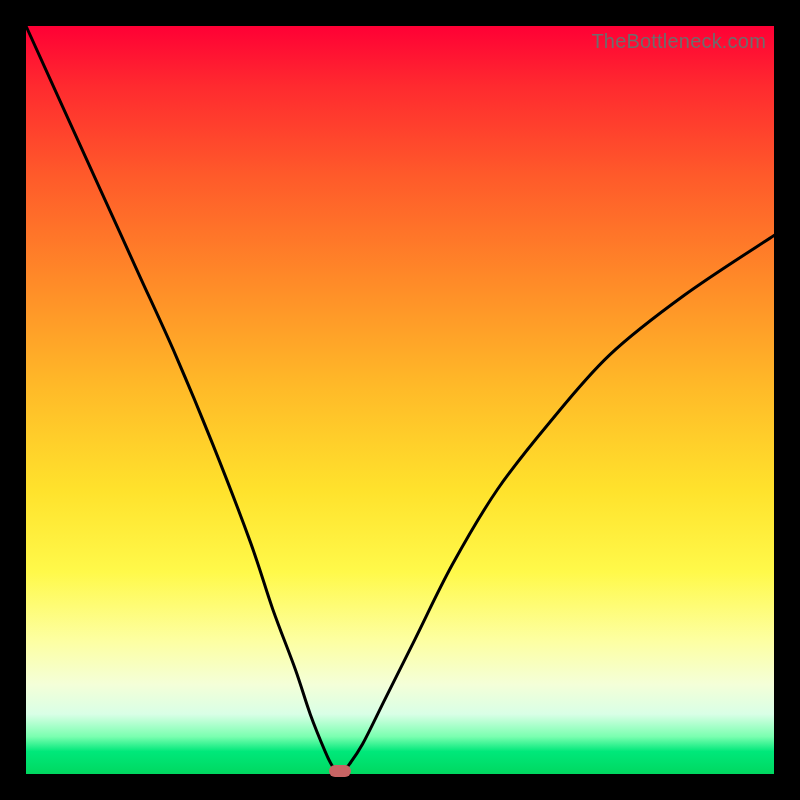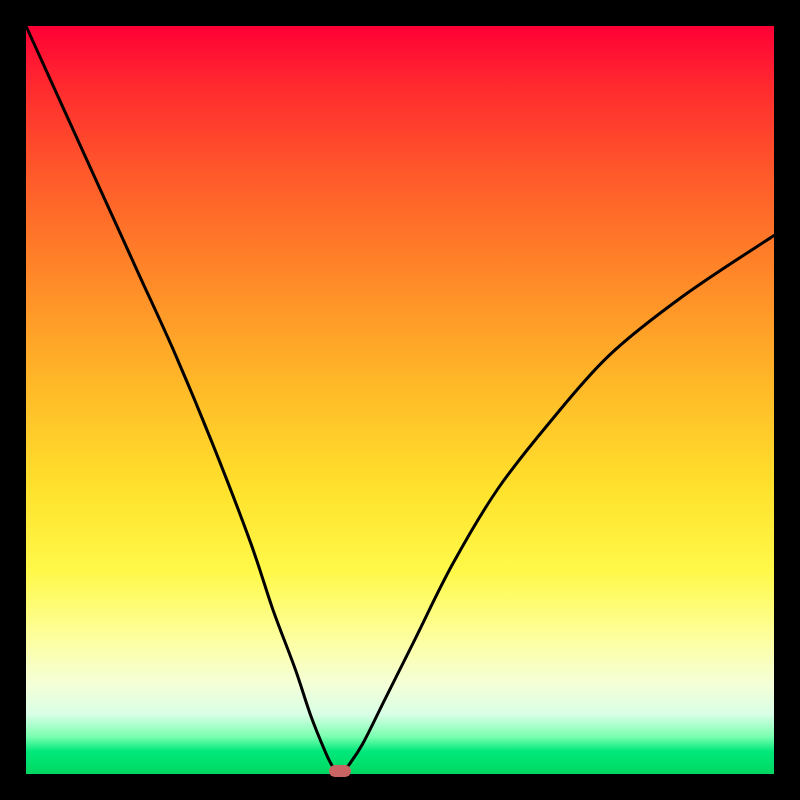--- a/index.html
+++ b/index.html
@@ -55,18 +55,19 @@
     height: 12px;
     background: #c86464;
     border-radius: 6px;
   }
 </style>
 </head>
 <body>
 
 <div class="frame">
   <div class="plot-area">
+    <div class="watermark">TheBottleneck.com</div>
     <svg class="curve" viewBox="0 0 748 748" preserveAspectRatio="none">
       <path id="curve-path" fill="none" stroke="#000" stroke-width="3" stroke-linecap="round" stroke-linejoin="round" d="M 0,0 C 6.233333333333333,13.71333333333333 24.93333333333333,54.85333333333331 37.4,82.27999999999997 C 49.86666666666667,109.70666666666664 62.33333333333333,137.13333333333327 74.8,164.55999999999995 C 87.26666666666667,191.98666666666662 99.73333333333333,219.4133333333333 112.2,246.83999999999997 C 124.66666666666667,274.26666666666665 137.13333333333333,300.4466666666666 149.6,329.11999999999995 C 162.06666666666666,357.7933333333333 174.53333333333333,387.7133333333333 187,418.88 C 199.46666666666667,450.0466666666667 214.42666666666668,488.6933333333333 224.4,516.12 C 234.37333333333333,543.5466666666666 239.36,562.2466666666667 246.84,583.44 C 254.32,604.6333333333334 263.0466666666666,625.8266666666666 269.28,643.28 C 275.5133333333333,660.7333333333333 279.25333333333333,674.4466666666666 284.24,688.16 C 289.2266666666667,701.8733333333333 295.46,716.8333333333333 299.2,725.56 C 302.94,734.2866666666666 304.18666666666667,736.78 306.68,740.52 C 309.17333333333335,744.26 311.66666666666663,748 314.15999999999997,748 C 316.6533333333333,748 317.9,745.5066666666667 321.64,740.52 C 325.38,735.5333333333333 330.3666666666667,729.3000000000001 336.6,718.08 C 342.83333333333337,706.86 350.3133333333333,690.6533333333334 359.03999999999996,673.2 C 367.76666666666665,655.7466666666667 377.74,635.8000000000001 388.96000000000004,613.36 C 400.18000000000006,590.92 412.64666666666665,563.4933333333333 426.35999999999996,538.56 C 440.07333333333327,513.6266666666666 455.0333333333333,487.44666666666666 471.24,463.76 C 487.4466666666667,440.0733333333333 504.90000000000003,418.88 523.6,396.44 C 542.3000000000001,374 561,350.3133333333333 583.44,329.11999999999995 C 605.8800000000001,307.9266666666666 630.8133333333334,289.22666666666663 658.24,269.28 C 685.6666666666666,249.33333333333331 733.04,219.41333333333338 748,209.44000000000005"></path>
     </svg>
     <div id="marker" class="marker" style="left: 303.16px; top: 739px;"></div>
   </div>
 </div>
 
 </body></html>

